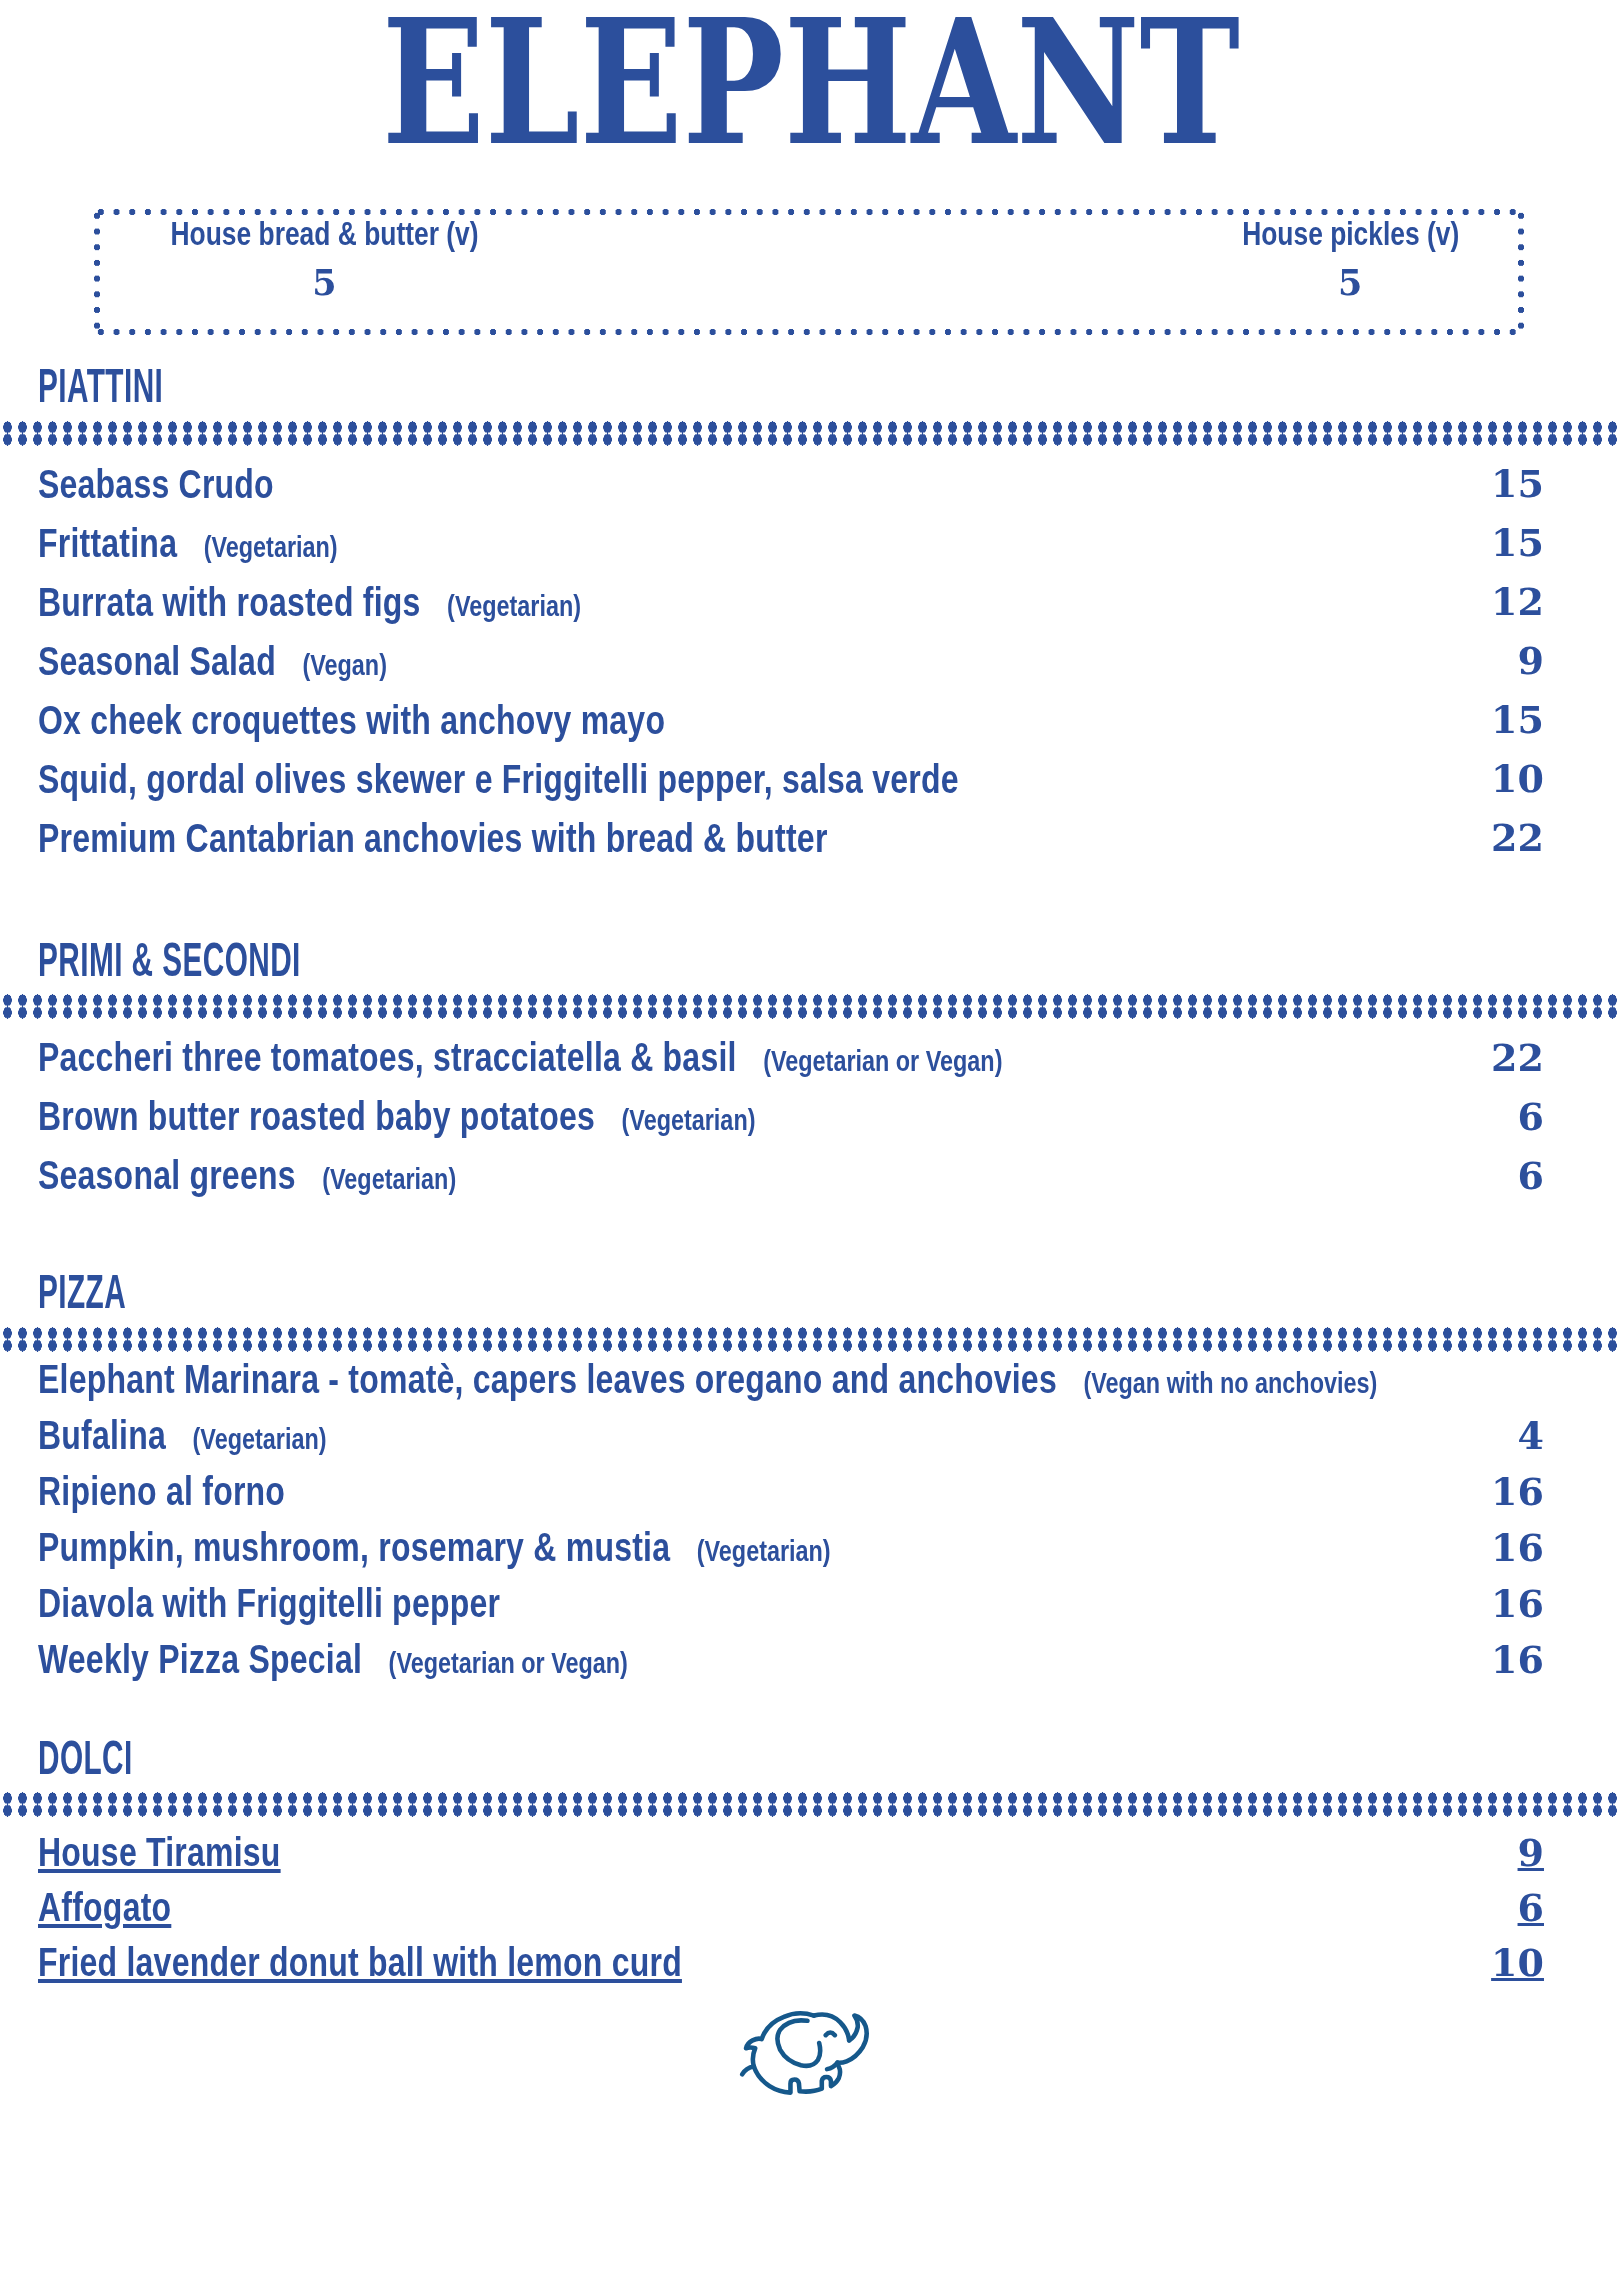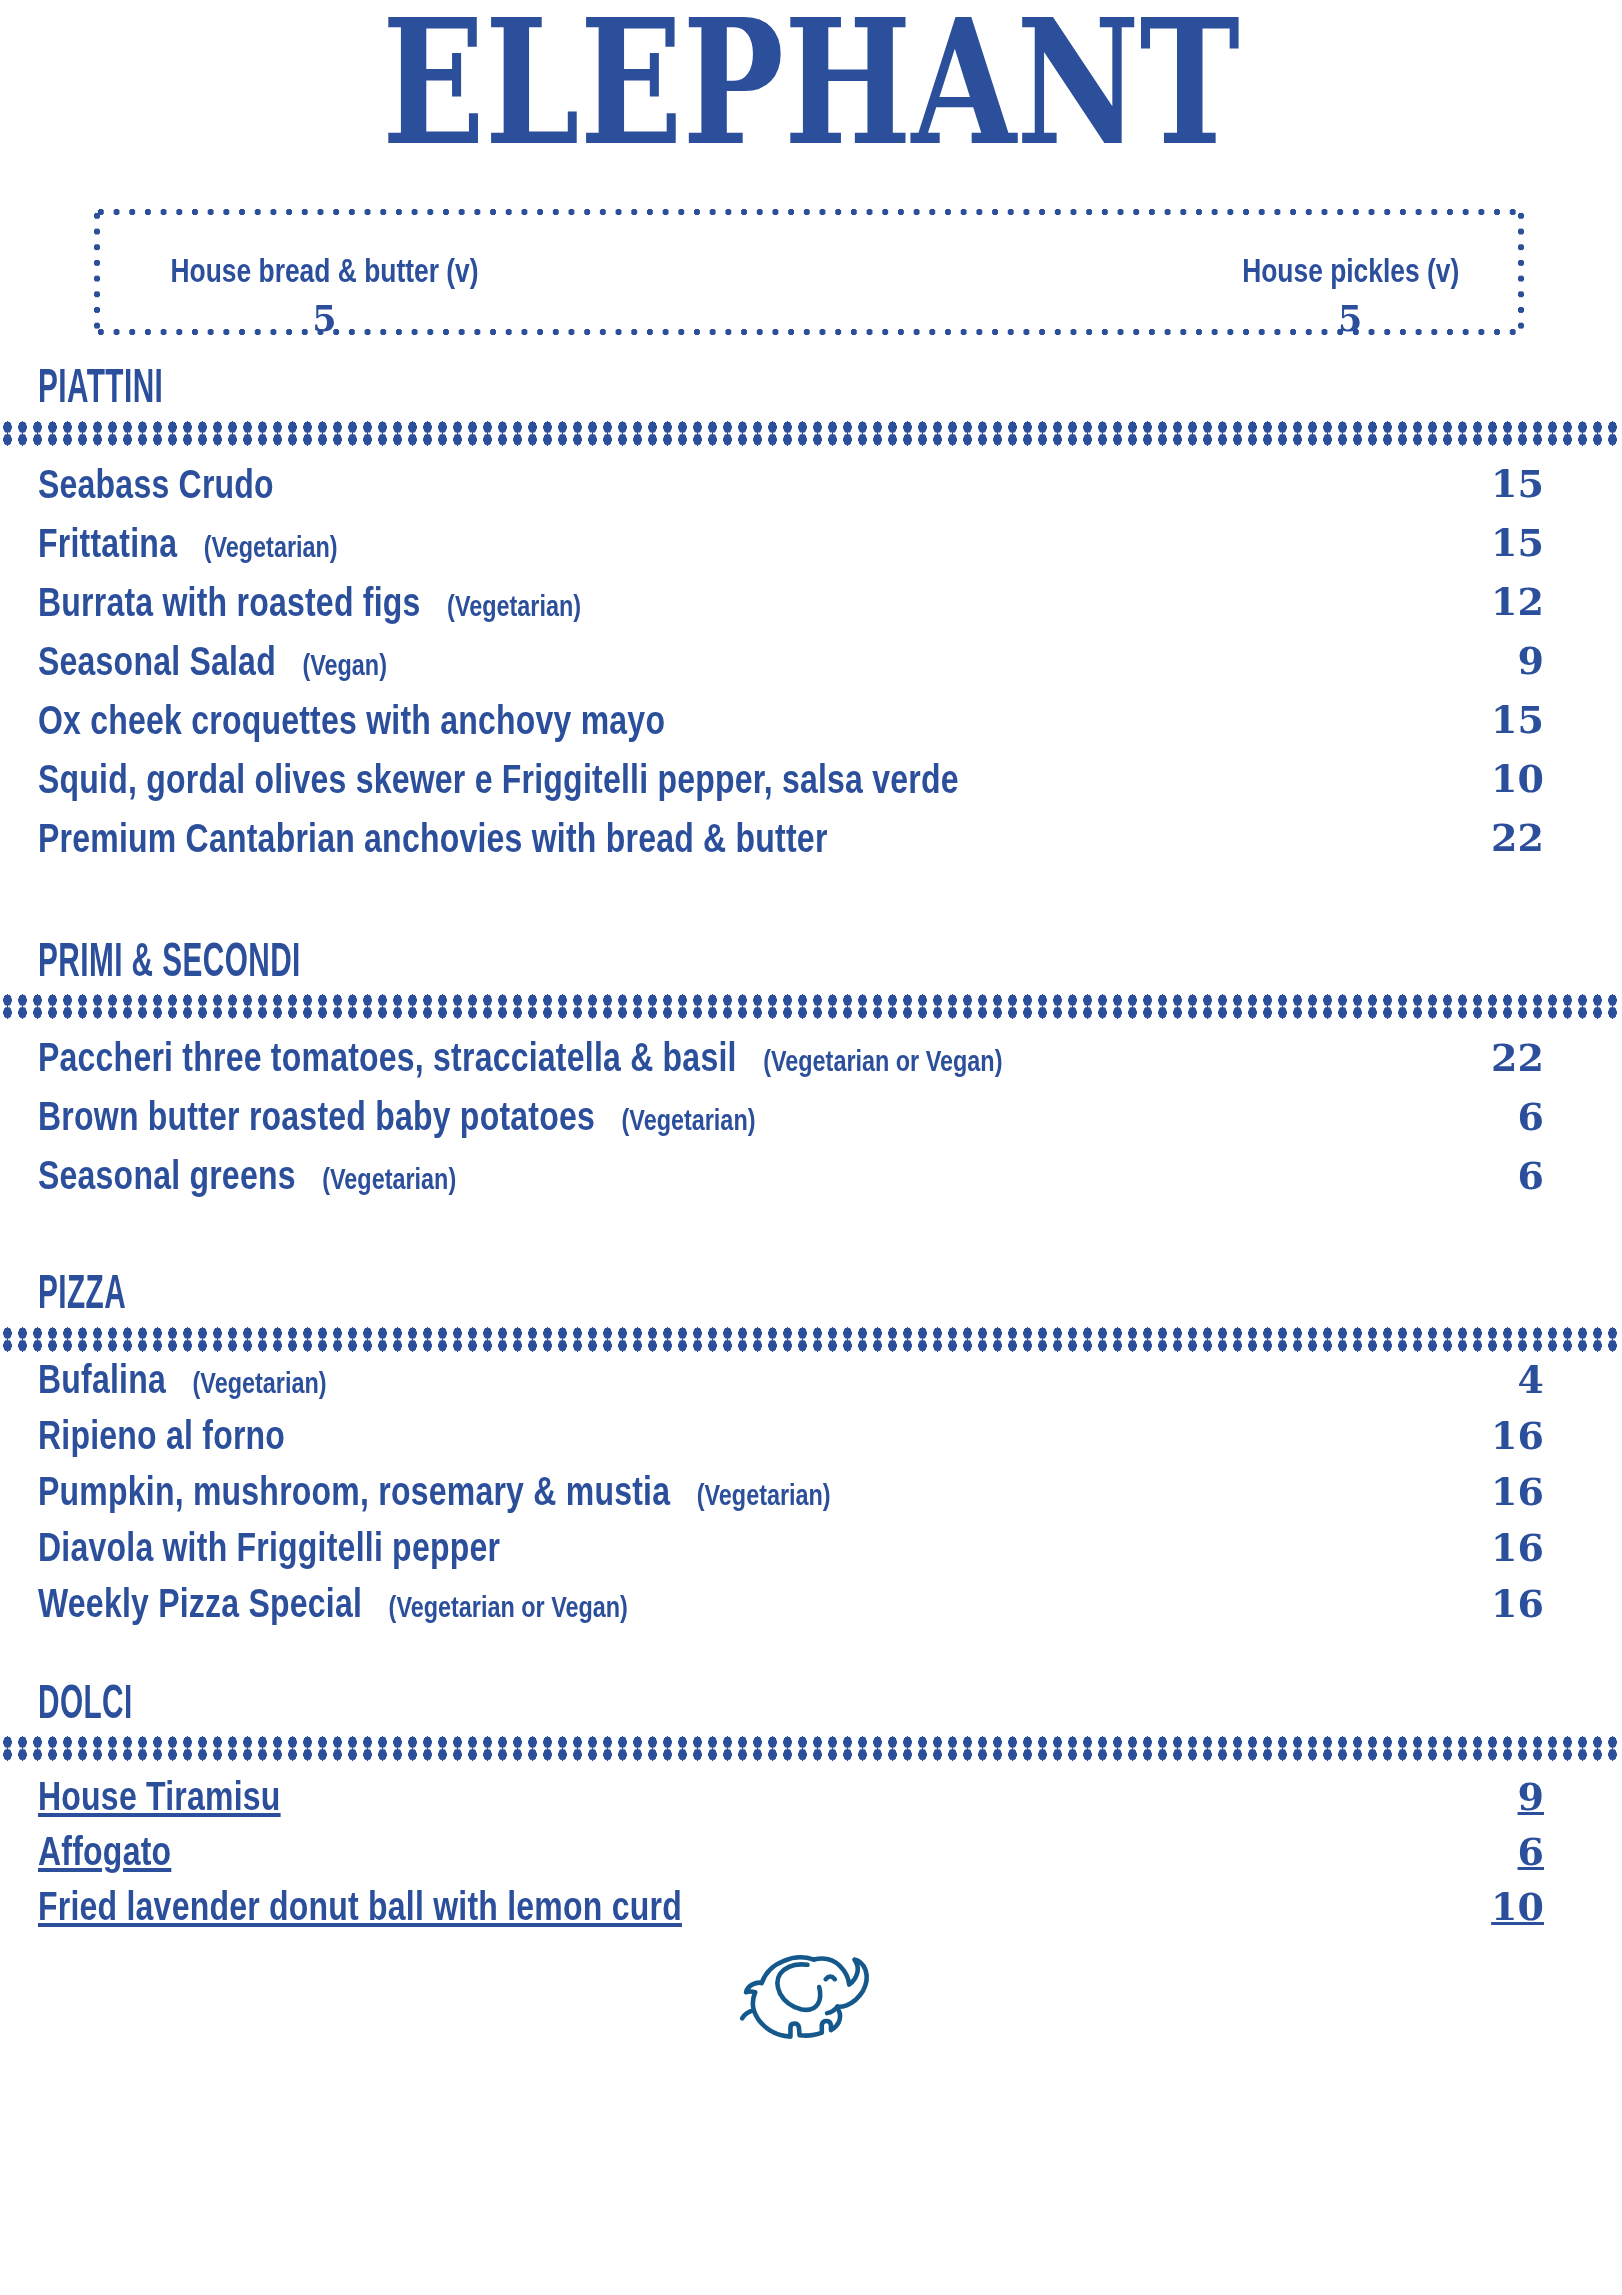--- a/index.html
+++ b/index.html
@@ -21,21 +21,21 @@
     font:700 173px/1 "DejaVu Serif",serif;
     color:var(--blue);
     transform:scaleX(.78);
     transform-origin:center top;
     white-space:nowrap;
   }
   
   .featured{
     width:1432px;height:128px;
     margin:46px 98px 0 93px;
-    display:flex;align-items:flex-end;justify-content:space-between;
+    display:flex;align-items:flex-start;justify-content:space-between;
     padding:9.2px 39px 0;
     background-image:
       radial-gradient(circle 3.3px at 7.9px 3.9px, var(--blue) 97%, transparent),
       radial-gradient(circle 3.3px at 7.9px 3.9px, var(--blue) 97%, transparent),
       radial-gradient(circle 3.3px at 3.9px 7.9px, var(--blue) 97%, transparent),
       radial-gradient(circle 3.3px at 3.9px 7.9px, var(--blue) 97%, transparent);
     background-size:15.7px 7.9px,15.7px 7.9px,7.9px 15.7px,7.9px 15.7px;
     background-position:left top,left bottom,left top,right top;
     background-repeat:repeat-x,repeat-x,repeat-y,repeat-y;
   }
@@ -187,20 +187,27 @@
         </span>
       <span class="item-price">6</span>
     </div>
   </div>
 </section>
 
 <section class="pizza">
   <h2 class="sec-title mt-pizza">PIZZA</h2>
   <div class="divider"></div>
   <div class="menu pt0">
+    <div class="row">
+      <span class="left">
+          <span class="item-name">Elephant Marinara - tomatè, capers leaves oregano and anchovies</span>
+          <span class="item-note">(Vegan with no anchovies)</span>
+        </span>
+
+    </div>
     <div class="row">
       <span class="left">
           <span class="item-name">Bufalina</span>
           <span class="item-note">(Vegetarian)</span>
         </span>
       <span class="item-price">4</span>
     </div>
     <div class="row">
       <span class="left">
           <span class="item-name">Ripieno al forno</span>

